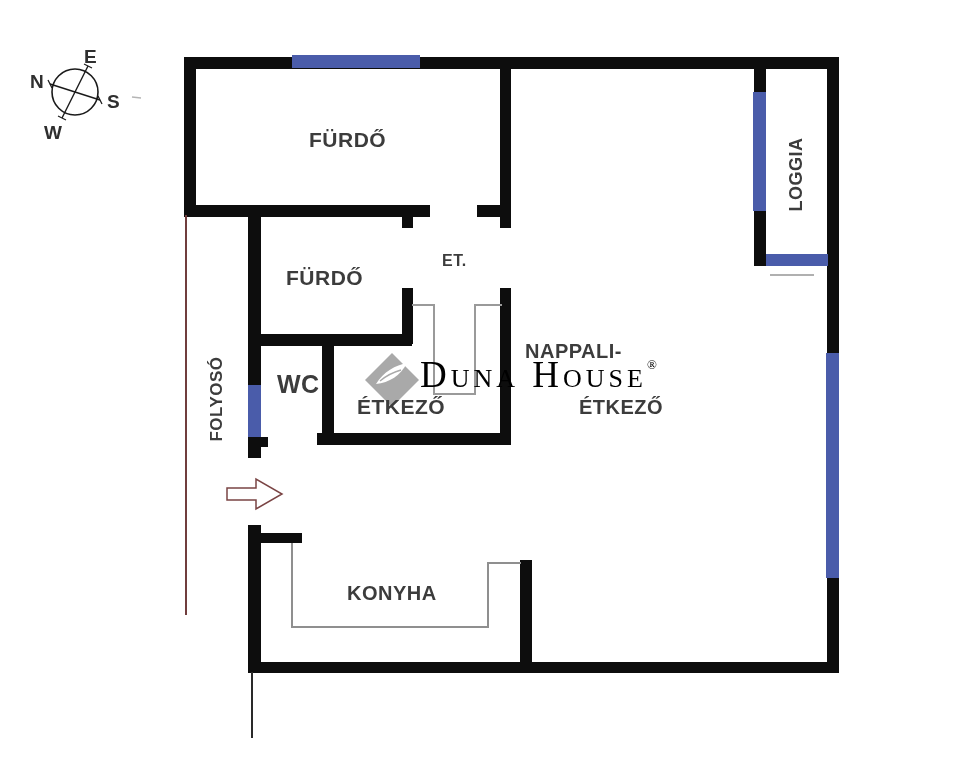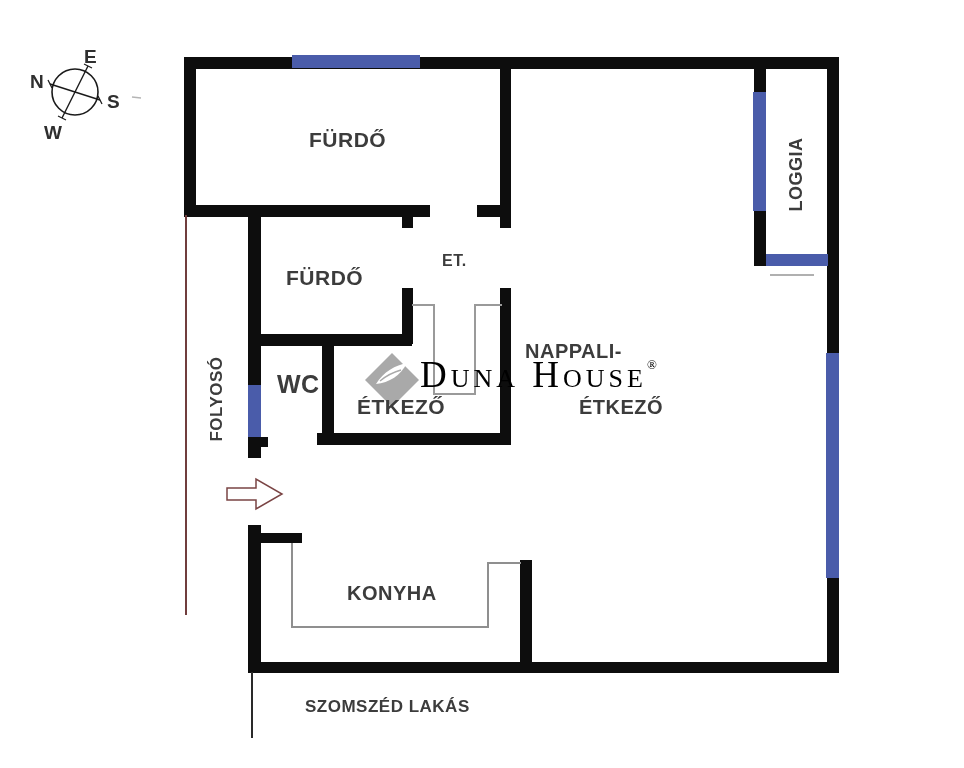--- a/index.html
+++ b/index.html
@@ -95,15 +95,14 @@
   <div class="label" style="left:309px;top:128px;font-size:21px">FÜRDŐ</div>
   <div class="label" style="left:286px;top:266px;font-size:21px">FÜRDŐ</div>
   <div class="label" style="left:442px;top:252px;font-size:16px">ET.</div>
   <div class="label" style="left:277px;top:370px;font-size:25px">WC</div>
   <div class="label" style="left:357px;top:395px;font-size:21px">ÉTKEZŐ</div>
   <div class="label rot" style="left:174px;top:389px;width:86px;font-size:17px">FOLYOSÓ</div>
   <div class="label" style="left:525px;top:340px;font-size:20px">NAPPALI-</div>
   <div class="label" style="left:579px;top:396px;font-size:20px">ÉTKEZŐ</div>
   <div class="label" style="left:347px;top:582px;font-size:20px">KONYHA</div>
   <div class="label rot" style="left:761px;top:166px;width:70px;font-size:18px">LOGGIA</div>
-  <div class="label" style="left:305px;top:697px;font-size:17px">SZOMSZÉD LAKÁS</div>
 
 </div>
 
 </body></html>

